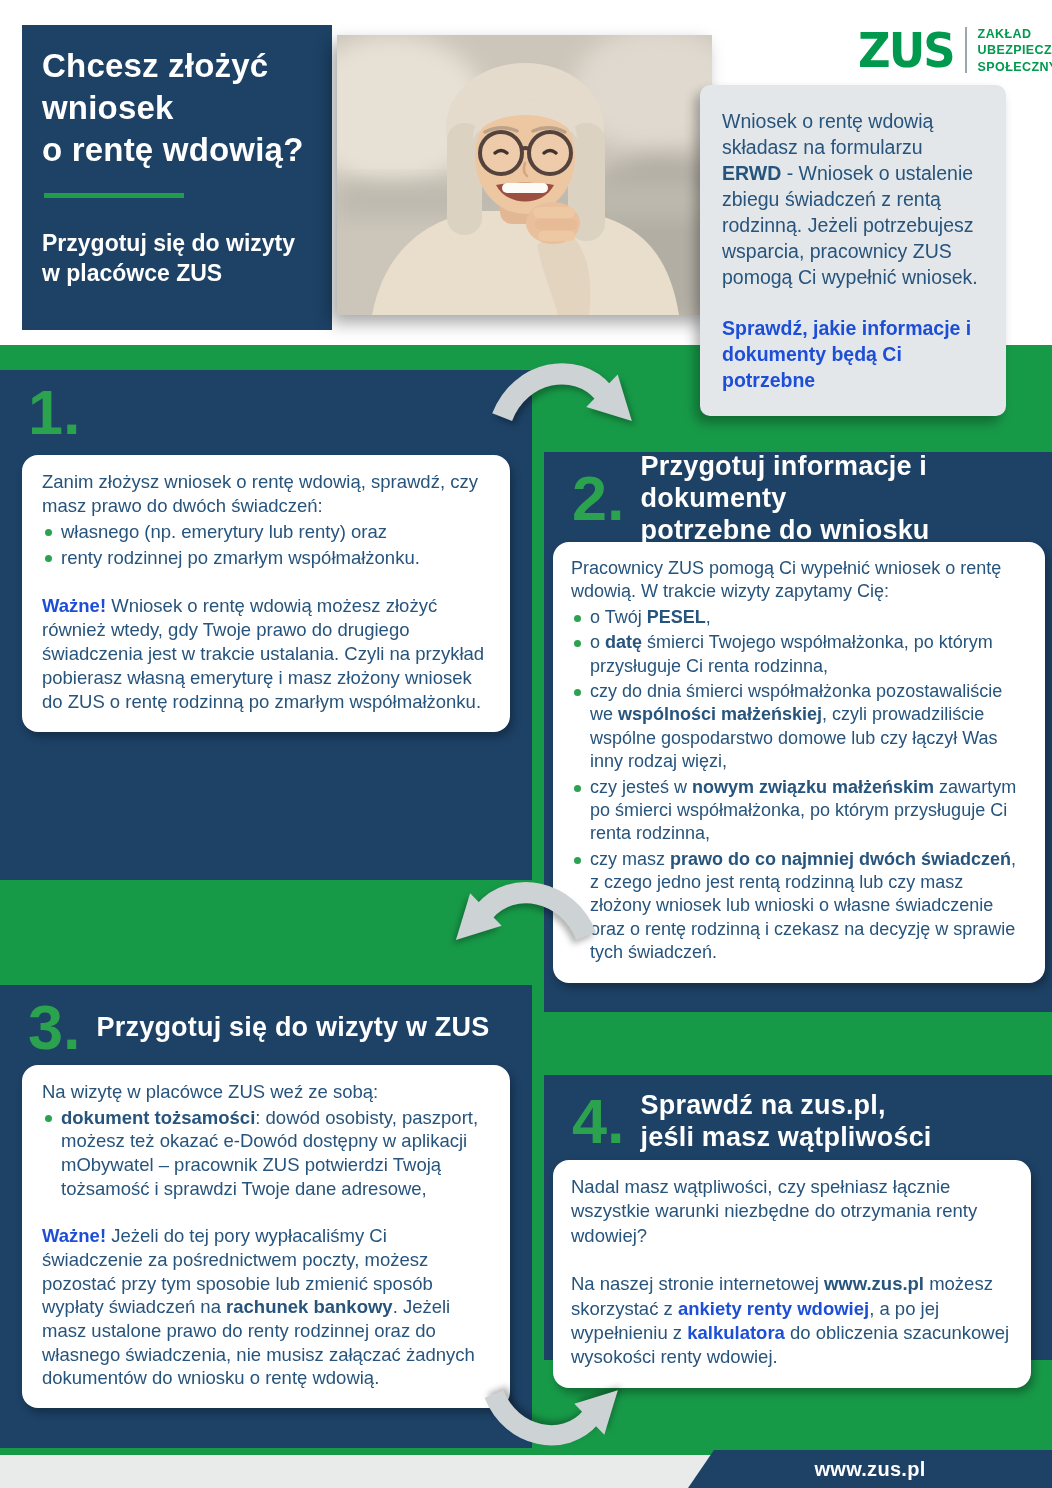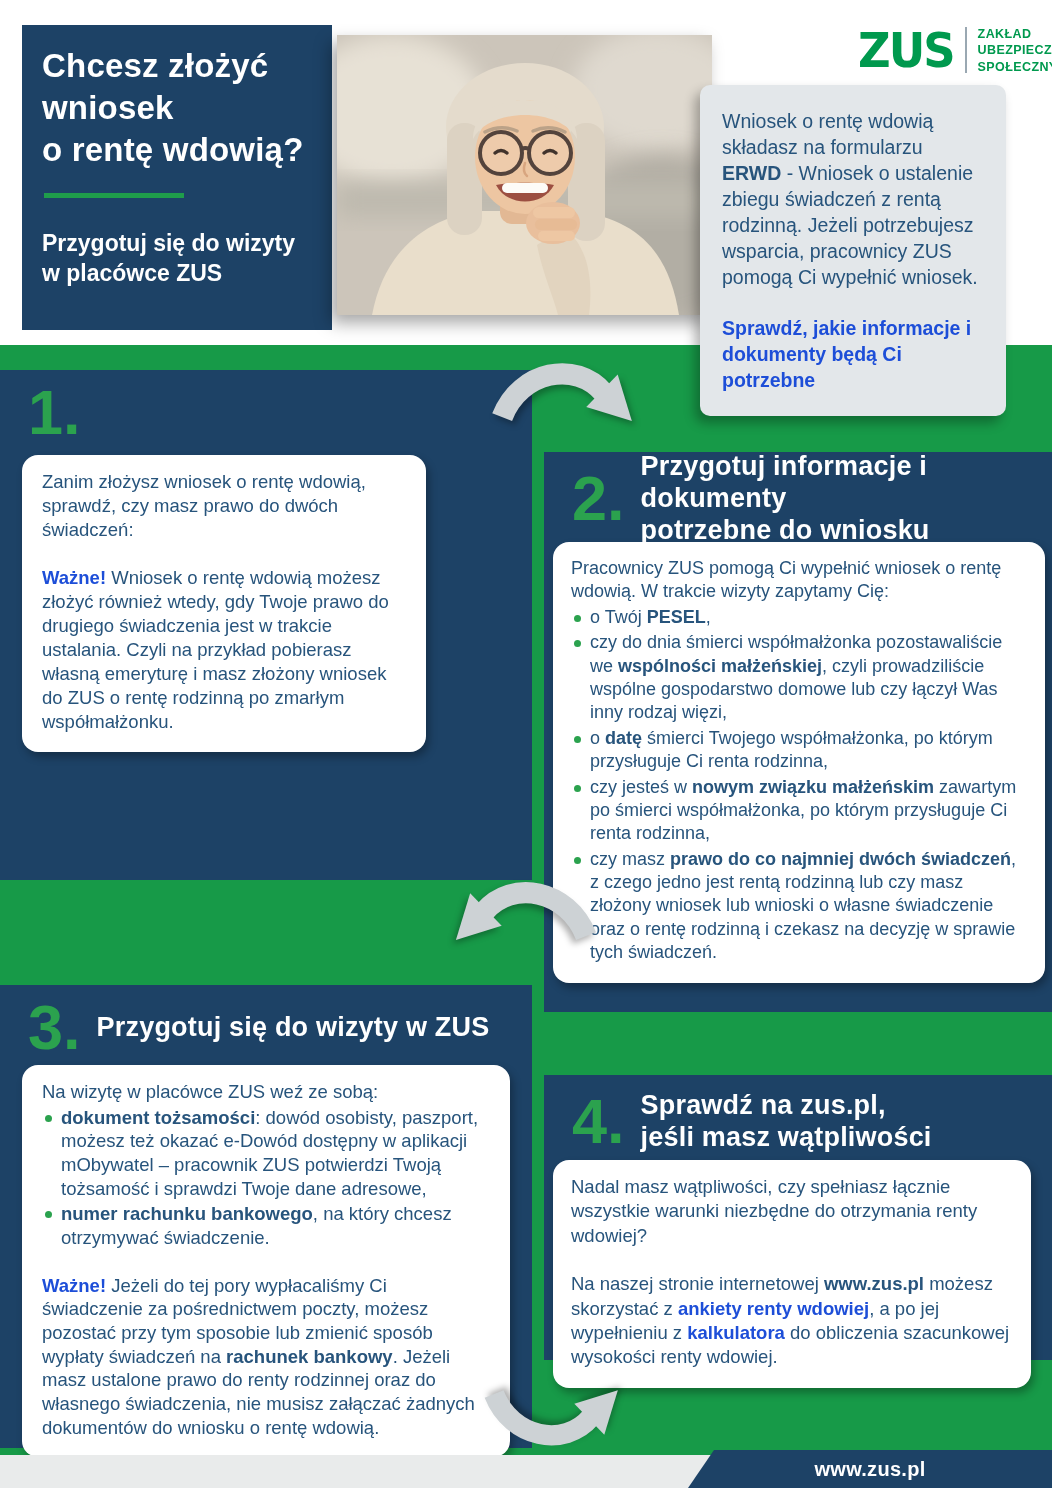--- a/index.html
+++ b/index.html
@@ -49,21 +49,21 @@
   #panel4{left:544px;top:1075px;width:508px;height:285px;}
 
   .sec-head{display:flex;align-items:center;gap:16px;padding:6px 14px 0 28px;}
   .sec-num{color:var(--accent);font-size:63px;font-weight:bold;line-height:.95;flex:0 0 auto;}
   .sec-title{color:#fff;font-weight:bold;font-size:27px;line-height:1.18;white-space:pre-line;letter-spacing:.2px;}
   #panel1 .sec-head,#panel3 .sec-head{height:80px;box-sizing:border-box;}
   #panel2 .sec-head,#panel4 .sec-head{height:88px;box-sizing:border-box;}
 
   .card{position:absolute;background:#fff;border-radius:var(--card-r);box-sizing:border-box;
     color:var(--text);box-shadow:3px 5px 9px rgba(0,0,0,.3);z-index:2;}
-  #card1{left:22px;top:455px;width:404px;padding:15px 18px 18px 20px;font-size:18.5px;line-height:1.3;}
+  #card1{left:22px;top:455px;width:488px;padding:15px 18px 18px 20px;font-size:18.5px;line-height:1.3;}
   #card2{left:553px;top:542px;width:492px;padding:15px 16px 18px 18px;font-size:18px;line-height:1.3;}
   #card3{left:22px;top:1065px;width:488px;padding:15px 30px 18px 20px;font-size:18.5px;line-height:1.28;}
   #card4{left:553px;top:1160px;width:478px;padding:15px 16px 18px 18px;font-size:18.5px;line-height:1.32;}
 
   
   .rt-p{margin:0;}
   .rt-ul + .rt-p, .rt-p + .rt-p{margin-top:24px;}
   .rt-p + .rt-ul{margin-top:1px;}
   .rt-ul{margin:0;padding:0;list-style:none;}
   .rt-ul li{position:relative;padding-left:19px;margin-top:2px;}
@@ -176,37 +176,40 @@
   <div class="panel" id="panel4">
     <div class="sec-head">
       <div class="sec-num">4.</div>
       <div class="sec-title">Sprawdź na zus.pl,
 jeśli masz wątpliwości</div>
     </div>
   </div>
 
   <div class="card" id="card1">
       <p class="rt-p"><span>Zanim złożysz wniosek o rentę wdowią, sprawdź, czy masz prawo do dwóch świadczeń:</span></p>
+      <ul class="rt-ul">
+        <li><span>własnego (np. emerytury lub renty) oraz</span></li>
+        <li><span>renty rodzinnej po zmarłym współmałżonku.</span></li>
+      </ul>
       <p class="rt-p"><span class="seg-green-bold">Ważne!</span><span> Wniosek o rentę wdowią możesz złożyć również wtedy, gdy Twoje prawo do drugiego świadczenia jest w trakcie ustalania. Czyli na przykład pobierasz własną emeryturę i masz złożony wniosek do ZUS o rentę rodzinną po zmarłym współmałżonku.</span></p>
     </div>
   <div class="card" id="card2">
       <p class="rt-p"><span>Pracownicy ZUS pomogą Ci wypełnić wniosek o rentę wdowią. W trakcie wizyty zapytamy Cię:</span></p>
       <ul class="rt-ul">
         <li><span>o Twój </span><span class="seg-bold">PESEL</span><span>,</span></li>
+        <li><span>o </span><span class="seg-bold">datę</span><span> śmierci Twojego współmałżonka, po którym przysługuje Ci renta rodzinna,</span></li>
         <li><span>czy do dnia śmierci współmałżonka pozostawaliście we </span><span class="seg-bold">wspólności małżeńskiej</span><span>, czyli prowadziliście wspólne gospodarstwo domowe lub czy łączył Was inny rodzaj więzi,</span></li>
-        <li><span>o </span><span class="seg-bold">datę</span><span> śmierci Twojego współmałżonka, po którym przysługuje Ci renta rodzinna,</span></li>
         <li><span>czy jesteś w </span><span class="seg-bold">nowym związku małżeńskim</span><span> zawartym po śmierci współmałżonka, po którym przysługuje Ci renta rodzinna,</span></li>
         <li><span>czy masz </span><span class="seg-bold">prawo do co najmniej dwóch świadczeń</span><span>, z czego jedno jest rentą rodzinną lub czy masz złożony wniosek lub wnioski o własne świadczenie oraz o rentę rodzinną i czekasz na decyzję w sprawie tych świadczeń.</span></li>
       </ul>
     </div>
   <div class="card" id="card3">
       <p class="rt-p"><span>Na wizytę w placówce ZUS weź ze sobą:</span></p>
       <ul class="rt-ul">
         <li><span class="seg-bold">dokument tożsamości</span><span>: dowód osobisty, paszport, możesz też okazać e-Dowód dostępny w aplikacji mObywatel – pracownik ZUS potwierdzi Twoją tożsamość i sprawdzi Twoje dane adresowe,</span></li>
-        <li><span class="seg-bold">numer rachunku bankowego</span><span>, na który chcesz otrzymywać świadczenie.</span></li>
       </ul>
       <p class="rt-p"><span class="seg-green-bold">Ważne!</span><span> Jeżeli do tej pory wypłacaliśmy Ci świadczenie za pośrednictwem poczty, możesz pozostać przy tym sposobie lub zmienić sposób wypłaty świadczeń na </span><span class="seg-bold">rachunek bankowy</span><span>. Jeżeli masz ustalone prawo do renty rodzinnej oraz do własnego świadczenia, nie musisz załączać żadnych dokumentów do wniosku o rentę wdowią.</span></p>
     </div>
   <div class="card" id="card4">
       <p class="rt-p"><span>Nadal masz wątpliwości, czy spełniasz łącznie wszystkie warunki niezbędne do otrzymania renty wdowiej?</span></p>
       <p class="rt-p"><span>Na naszej stronie internetowej </span><span class="seg-bold">www.zus.pl</span><span> możesz skorzystać z </span><span class="seg-green-bold">ankiety renty wdowiej</span><span>, a po jej wypełnieniu z </span><span class="seg-green-bold">kalkulatora</span><span> do obliczenia szacunkowej wysokości renty wdowiej.</span></p>
     </div>
 
   <div class="arrow" id="arrow1">
     <svg viewBox="0 0 150 120" aria-hidden="true">

